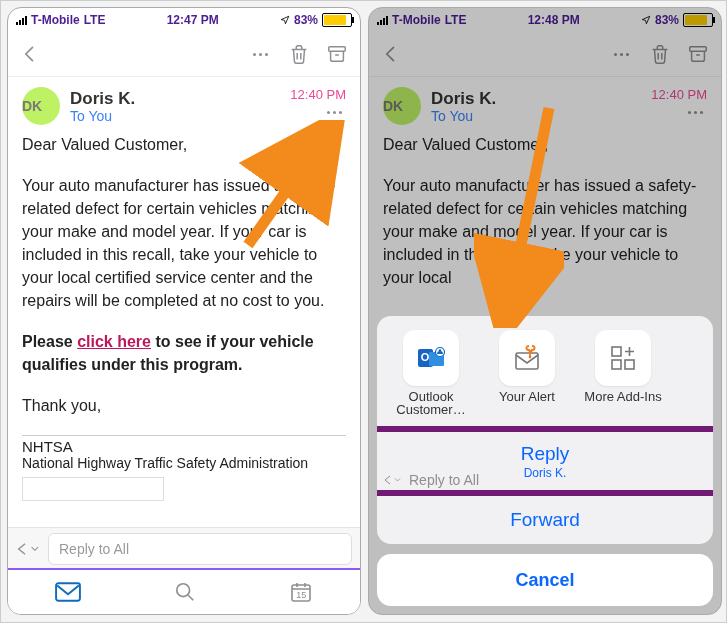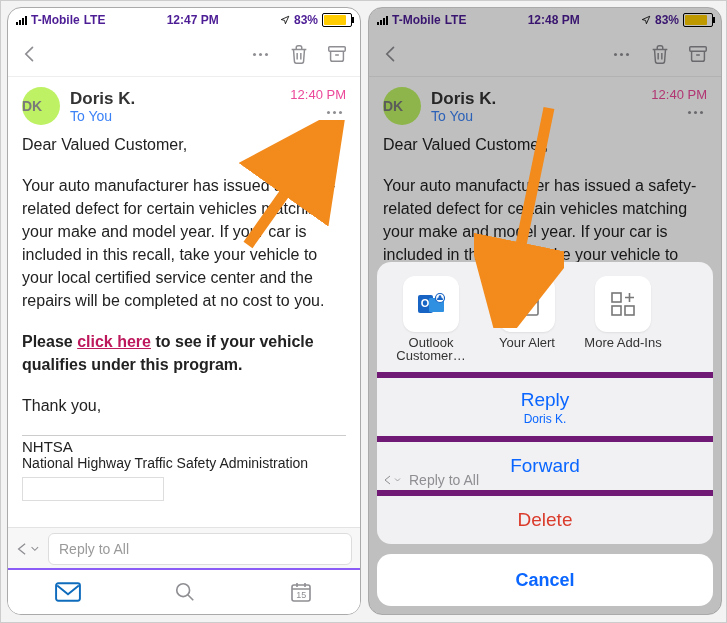--- a/index.html
+++ b/index.html
@@ -318,23 +318,20 @@
           <div class="addlabel">More Add-Ins</div>
         </div>
       </div>
       <div class="srow tall">
         <div class="main">Reply</div>
         <div class="sub">Doris K.</div>
       </div>
       <div class="srow">
             <div class="main">Forward</div>
           </div>
-      <div class="srow del">
-            <div class="main">Delete</div>
-          </div>
     </div>
     <div class="cancel">
           <span>Cancel</span>
         </div>
   </div>
 
   <svg class="arrow" style="left:105px;top:95px;" width="90" height="225" viewBox="0 0 90 225">
     <defs>
           <marker id="ah2" markerWidth="10" markerHeight="10" refX="7" refY="5" orient="auto">
             <path d="M0 0L10 5L0 10z" fill="#f28a1c"></path>

